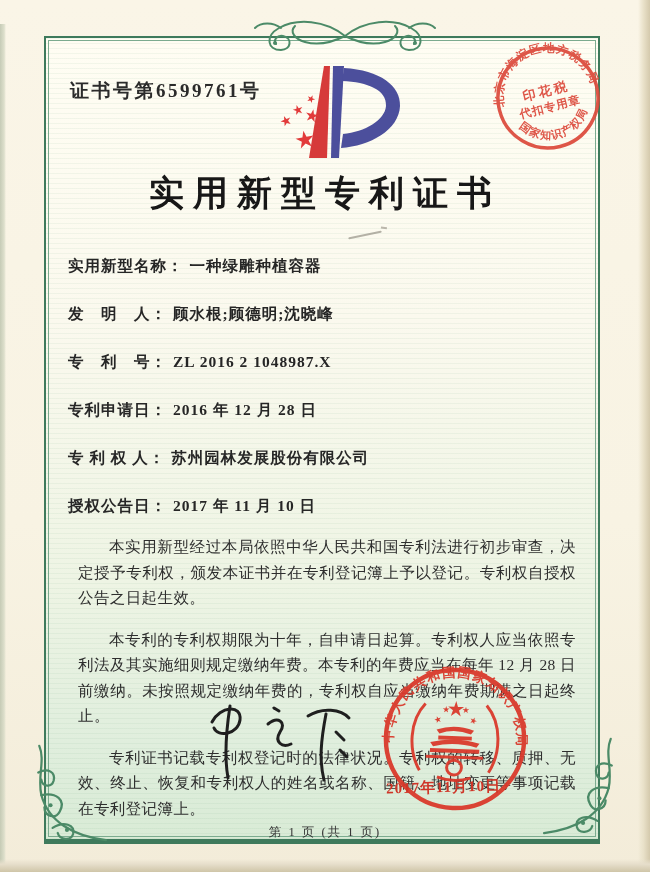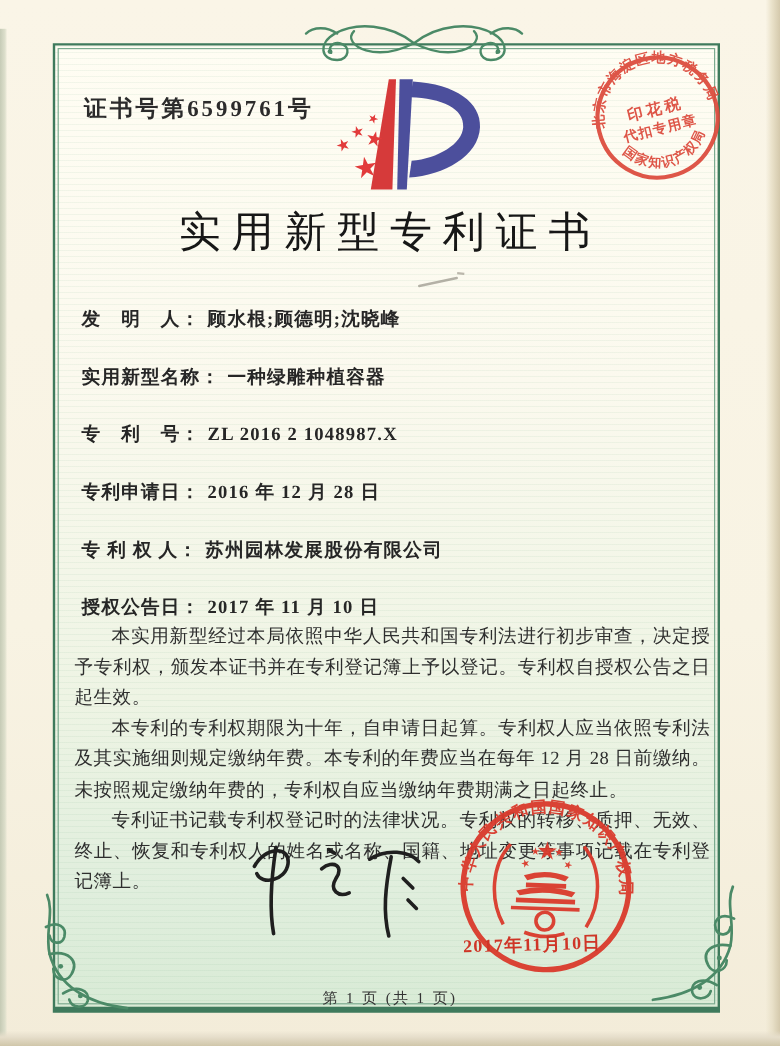--- a/index.html
+++ b/index.html
@@ -31,31 +31,31 @@
   .cert-no{position:absolute;left:70px;top:78px;font-size:19px;font-weight:700;
     letter-spacing:2.5px;color:#2b2b2b;}
 
   .logo{position:absolute;left:248px;top:58px;width:165px;height:108px;}
 
   .tax-stamp{position:absolute;left:492px;top:42px;width:112px;height:112px;
     transform:rotate(-14deg);opacity:.93;}
   .tax-stamp text{font-family:"Liberation Serif","DejaVu Serif",serif;font-weight:700;fill:#dc4a3c;}
 
   .title{position:absolute;left:0;right:0;top:170px;text-align:center;
-    font-size:35px;font-weight:400;letter-spacing:9px;color:#171717;}
+    font-size:35px;font-weight:700;letter-spacing:9px;color:#171717;}
 
   .fields{position:absolute;left:68px;top:256px;width:480px;}
   .field{height:21px;margin-bottom:27px;font-size:15.5px;font-weight:700;
     letter-spacing:1px;color:#262626;white-space:nowrap;}
   .field .fvalue{margin-left:6px;}
 
   .body-text{position:absolute;left:62px;top:518px;width:530px;
     font-size:15.5px;line-height:25.5px;letter-spacing:.4px;color:#2e2e2e;
     text-align:justify;}
-  .body-text p{margin:0;text-indent:2em;}
+  .body-text p{margin:16px;text-indent:2em;}
 
   .signer{position:absolute;left:84px;top:726px;font-size:16.5px;font-weight:700;
     letter-spacing:3px;color:#222;}
   .signer div{margin-bottom:11px;}
 
   .signature{position:absolute;left:190px;top:690px;width:175px;height:105px;}
 
   .office-seal{position:absolute;left:381px;top:665px;width:148px;height:148px;
     opacity:.95;z-index:4;transform:rotate(2deg);}
   .office-seal text{font-family:"Liberation Serif","DejaVu Serif",serif;font-weight:700;fill:#d93a2c;}
@@ -147,24 +147,24 @@
       <textPath href="#taxBot" startOffset="50%" text-anchor="middle">国家知识产权局</textPath>
     </text>
     <text x="56" y="53" text-anchor="middle" font-size="13" letter-spacing="3">印花税</text>
     <text x="56" y="69" text-anchor="middle" font-size="11.5" letter-spacing="1">代扣专用章</text>
   </svg>
 
   <div class="title">实用新型专利证书</div>
 
   <div class="fields">
     <div class="field">
+      <span class="flabel">实用新型名称：</span><span class="fvalue">一种绿雕种植容器</span>
+    </div>
+    <div class="field">
       <span class="flabel">发　明　人：</span><span class="fvalue">顾水根;顾德明;沈晓峰</span>
-    </div>
-    <div class="field">
-      <span class="flabel">实用新型名称：</span><span class="fvalue">一种绿雕种植容器</span>
     </div>
     <div class="field">
       <span class="flabel">专　利　号：</span><span class="fvalue">ZL 2016 2 1048987.X</span>
     </div>
     <div class="field">
       <span class="flabel">专利申请日：</span><span class="fvalue">2016 年 12 月 28 日</span>
     </div>
     <div class="field">
       <span class="flabel">专 利 权 人：</span><span class="fvalue">苏州园林发展股份有限公司</span>
     </div>

